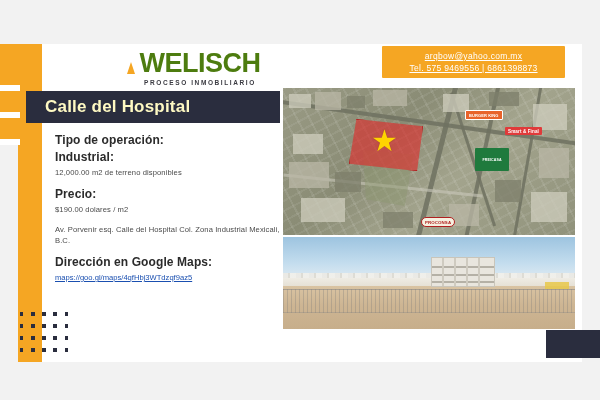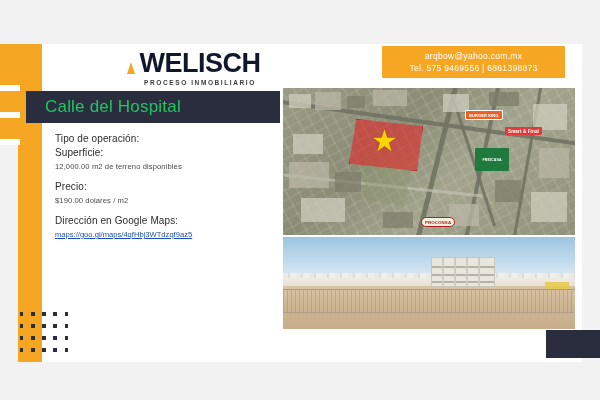--- a/index.html
+++ b/index.html
@@ -35,60 +35,60 @@
   }
   .dash{width:20px;height:6px;background:#ffffff;}
 
   
   .logo-wrap{
     position:absolute;left:110px;top:48px;width:180px;height:40px;
     text-align:center;
   }
   .logo-main{
     font-size:27px;font-weight:bold;letter-spacing:-0.5px;
-    color:#0f172a;line-height:30px;
+    color:#4d7c0f;line-height:30px;
     font-family:"Liberation Sans", sans-serif;
     position:relative;display:inline-block;
   }
   .logo-flame{
     position:absolute;left:17px;top:14px;width:0;height:0;
     border-left:4px solid transparent;border-right:4px solid transparent;
     border-bottom:12px solid #f5a623;
   }
   .logo-sub{
     font-size:6.5px;font-weight:bold;letter-spacing:1.6px;
     color:#3b3b42;margin-top:1px;
   }
 
   
   .contact{
     position:absolute;left:382px;top:46px;width:183px;height:32px;
     background:#f5a623;color:#ffffff;
     display:flex;flex-direction:column;align-items:center;justify-content:center;
     border-radius:1px;
   }
-  .contact div{font-size:8.5px;line-height:12px;letter-spacing:0.3px;}
+  .contact div{font-size:8.5px;line-height:12px;letter-spacing:0.3px;text-decoration:underline;}
 
   
   .titlebar{
     position:absolute;left:22px;top:91px;width:258px;height:32px;
     background:#2a2d3e;display:flex;align-items:center;
   }
   .titlebar .accent{width:4px;height:32px;background:#f5a623;}
   .titlebar .ttxt{
-    color:#22c55e;font-size:17px;font-weight:normal;margin-left:19px;
+    color:#fef9c3;font-size:17px;font-weight:bold;margin-left:19px;
     letter-spacing:0.2px;
   }
 
   
   .details{
     position:absolute;left:55px;top:133px;width:225px;
   }
   .d-label{
-    font-size:10px;font-weight:normal;color:#2b2b2b;margin-bottom:3px;
+    font-size:12px;font-weight:bold;color:#2b2b2b;margin-bottom:3px;
     letter-spacing:0.1px;
   }
   .d-value{
     font-size:7.6px;color:#4a4a4a;margin-bottom:9px;line-height:11px;
     letter-spacing:0.1px;
   }
   .d-link{
     font-size:7.6px;color:#1a4fb0;text-decoration:underline;
     word-break:break-all;line-height:11px;display:block;
   }
@@ -222,26 +222,27 @@
   </div>
 
   <div class="titlebar">
     <div class="accent"></div>
     <div class="ttxt">Calle del Hospital</div>
   </div>
 
   <div class="details">
     <div class="d-label">Tipo de operación:</div>
 
-    <div class="d-label">Superficie:</div>
+    <div class="d-label">Industrial:</div>
     <div class="d-value">12,000.00 m2 de terreno disponibles</div>
 
     <div class="d-label">Precio:</div>
     <div class="d-value">$190.00 dolares / m2</div>
 
+    <div class="d-value">Av. Porvenir esq. Calle del Hospital Col. Zona Industrial Mexicali, B.C.</div>
 
     <div class="d-label">Dirección en Google Maps:</div>
     <a class="d-link" href="#">maps://goo.gl/maps/4qfHbj3WTdzqf9az5</a>
   </div>
 
   <div class="dots">
     <i></i>
       <i></i>
       <i></i>
       <i></i>

